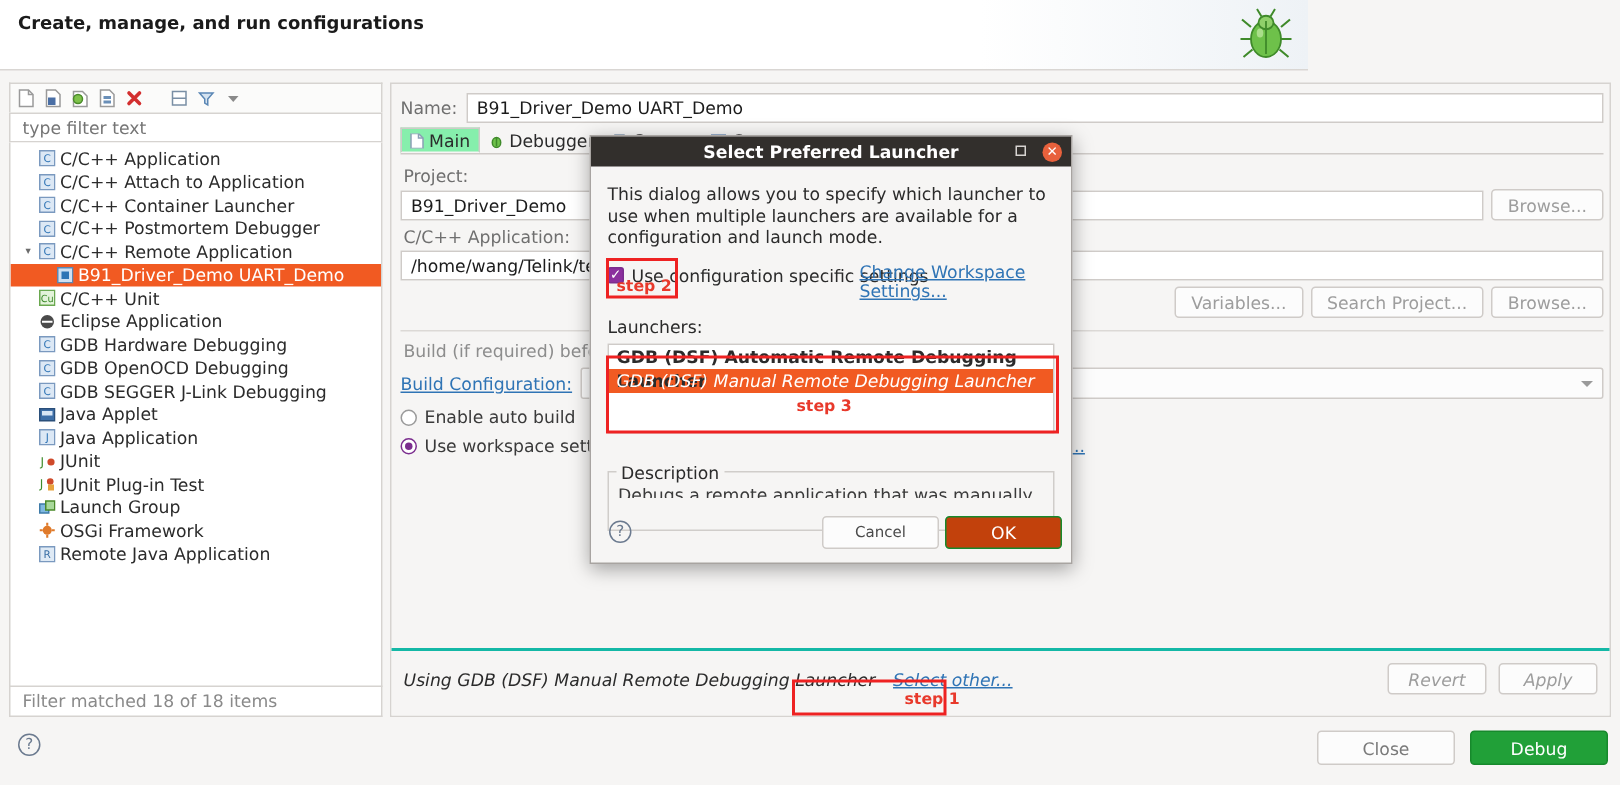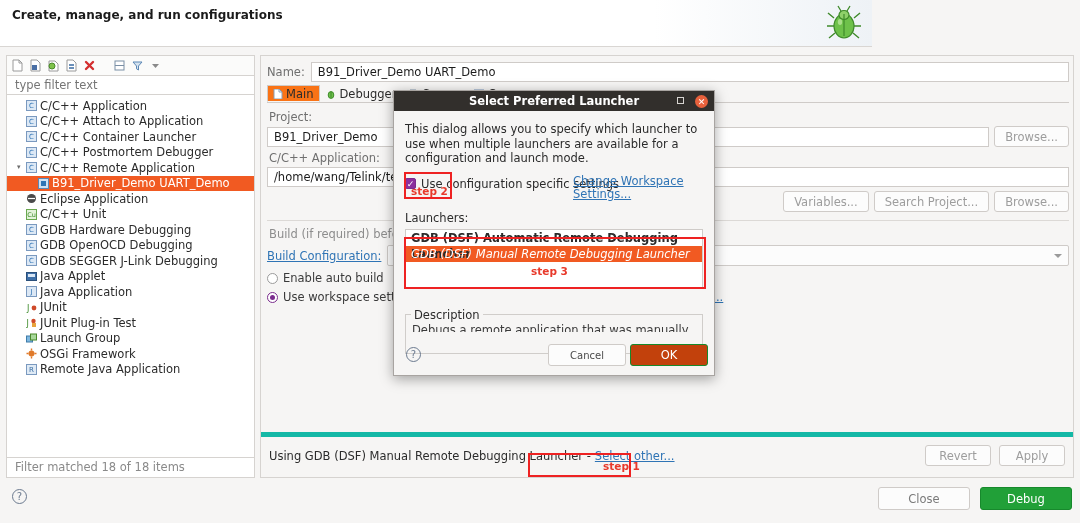--- a/index.html
+++ b/index.html
@@ -78,21 +78,21 @@
     font-family: "DejaVu Sans", "Liberation Sans", sans-serif; outline:none;
   }
   .tabstrip {
     position: absolute; left: 6px; top: 30px; width: 802px; height: 17px;
     border-bottom: 1px solid #cfcbc8; display: flex; align-items: flex-end;
   }
   .tab {
     height: 17px; padding: 0 6px 0 4px; display:flex; align-items:center; gap:3px;
     font-size: 11.5px; color: #2b2b2b; border: 1px solid transparent;
   }
-  .tab.active { background: #f97316; border: 1px solid #cfcbc8; border-bottom-color: #f6f5f4; }
+  .tab.active { background: #86efac; border: 1px solid #cfcbc8; border-bottom-color: #f6f5f4; }
   .tab-ico { width: 11px; height: 11px; display:inline-flex; align-items:center; justify-content:center; }
 
   .form { position: absolute; left: 6px; top: 50px; width: 802px; }
   .f-label { color: #6f6f6f; font-size: 11.5px; margin: 4px 0 2px 2px; }
   .f-input-row { display: flex; align-items: center; gap: 5px; }
   .f-input {
     height: 20px; background: #ffffff; border: 1px solid #cfcbc8;
     font-size: 11.5px; color: #1b1b1b; padding-left: 6px; line-height: 18px;
     font-family: "DejaVu Sans", "Liberation Sans", sans-serif; outline: none;
     flex: 1;
@@ -117,21 +117,21 @@
   .combo .caret { position: absolute; right: 6px; top: 8px; width:0;height:0;
     border-left:4px solid transparent;border-right:4px solid transparent;border-top:4px solid #9a9a9a;}
   .radio-line { display: flex; align-items: center; gap: 5px; margin-top: 5px; font-size: 11.5px; color: #3a3a3a;}
   .radio { width: 11px; height: 11px; border-radius: 50%; border: 1px solid #9b9b9b; background:#fff; display:inline-block; position: relative;}
   .radio.on { border-color: #7b2d8e; background: #ffffff; }
   .radio.on::after { content:""; position:absolute; left:2px; top:2px; width:5px;height:5px;border-radius:50%;background:#7b2d8e;}
   .radio-col { display: flex; gap: 120px; }
 
   .rp-footer {
     position: absolute; left: 0; bottom: 0; width: 812px; height: 45px;
-    border-top: 5px solid #14b8a6; background: #f6f5f4;
+    border-top: 2px solid #14b8a6; background: #f6f5f4; font-style: italic;
   }
   .using-line { position: absolute; left: 8px; top: 12px; font-size: 11.5px; color: #2b2b2b; display:flex; align-items:center; gap:4px;}
   .footer-btns { position: absolute; right: 8px; top: 8px; display: flex; gap: 8px; }
 
   
   .bottom-bar { position: absolute; left:0; bottom: 0; width: 1080px; height: 44px; }
   .help-circle {
     position: absolute; left: 12px; top: 10px; width: 15px; height: 15px;
     border: 1.3px solid #6b7a8f; border-radius: 50%;
     display:flex;align-items:center;justify-content:center;
@@ -322,35 +322,35 @@
             <rect x="0.5" y="0.5" width="10" height="10" fill="#cfe0f2" stroke="#5b87b5"></rect>
             <rect x="3" y="3" width="5" height="5" fill="#2f74b5"></rect>
           </svg>
         </span>
         <span>B91_Driver_Demo UART_Demo</span>
       </div>
       <div class="tree-row">
         <span class="tw"></span>
         <span class="ti">
           <svg width="11" height="11" viewBox="0 0 11 11">
+            <rect x="0.5" y="0.5" width="10" height="10" fill="#e3f3da" stroke="#6aa84f"></rect>
+            <text x="5.5" y="8" font-size="6.5" text-anchor="middle" fill="#3d8b2a" font-family="DejaVu Sans">Cu</text>
+          </svg>
+        </span>
+        <span>C/C++ Unit</span>
+      </div>
+      <div class="tree-row">
+        <span class="tw"></span>
+        <span class="ti">
+          <svg width="11" height="11" viewBox="0 0 11 11">
             <circle cx="5.5" cy="5.5" r="4.5" fill="#4a4a4a"></circle>
             <path d="M2 5.5h7" stroke="#fff" stroke-width="1.2"></path>
           </svg>
         </span>
         <span>Eclipse Application</span>
-      </div>
-      <div class="tree-row">
-        <span class="tw"></span>
-        <span class="ti">
-          <svg width="11" height="11" viewBox="0 0 11 11">
-            <rect x="0.5" y="0.5" width="10" height="10" fill="#e3f3da" stroke="#6aa84f"></rect>
-            <text x="5.5" y="8" font-size="6.5" text-anchor="middle" fill="#3d8b2a" font-family="DejaVu Sans">Cu</text>
-          </svg>
-        </span>
-        <span>C/C++ Unit</span>
       </div>
       <div class="tree-row">
         <span class="tw"></span>
         <span class="ti">
           <svg width="11" height="11" viewBox="0 0 11 11">
             <rect x="0.5" y="0.5" width="10" height="10" fill="#dce8f5" stroke="#7a99bf"></rect>
             <text x="5.5" y="8" font-size="7" text-anchor="middle" fill="#2f74b5" font-family="DejaVu Sans">C</text>
           </svg>
         </span>
         <span>GDB Hardware Debugging</span>

